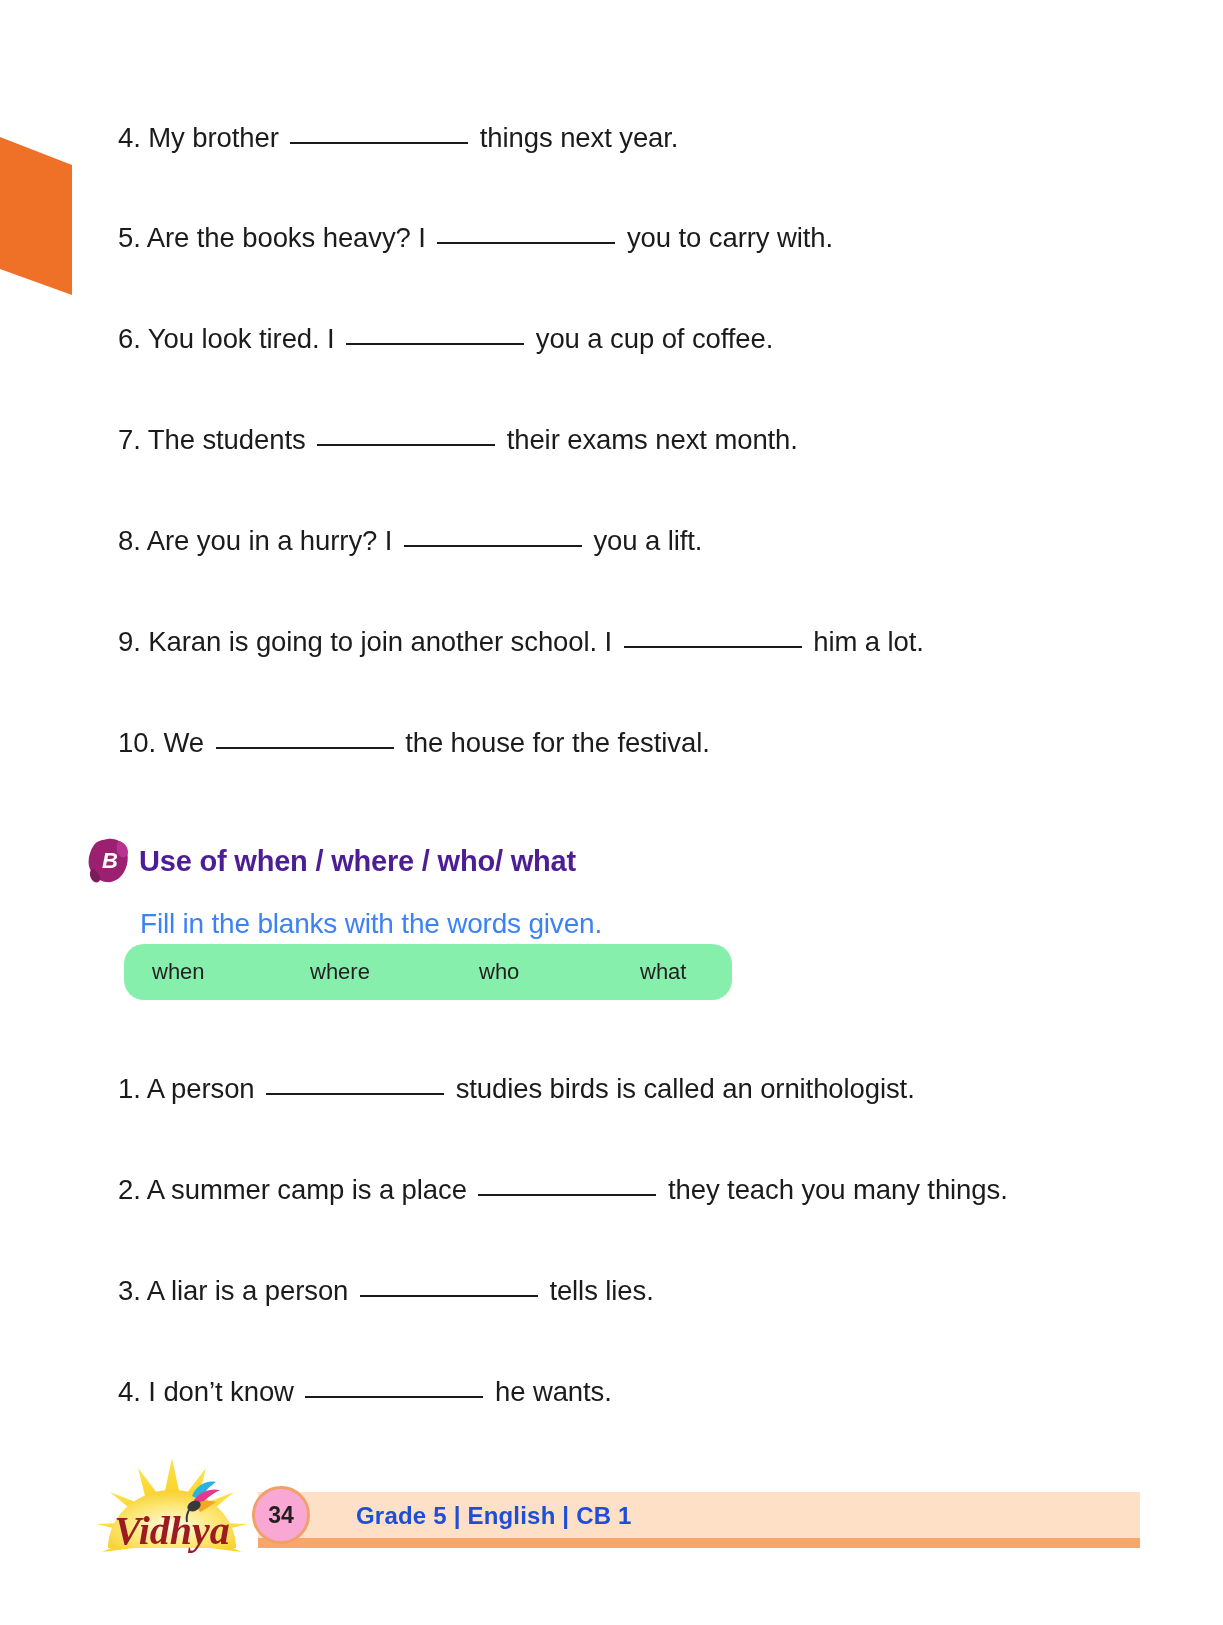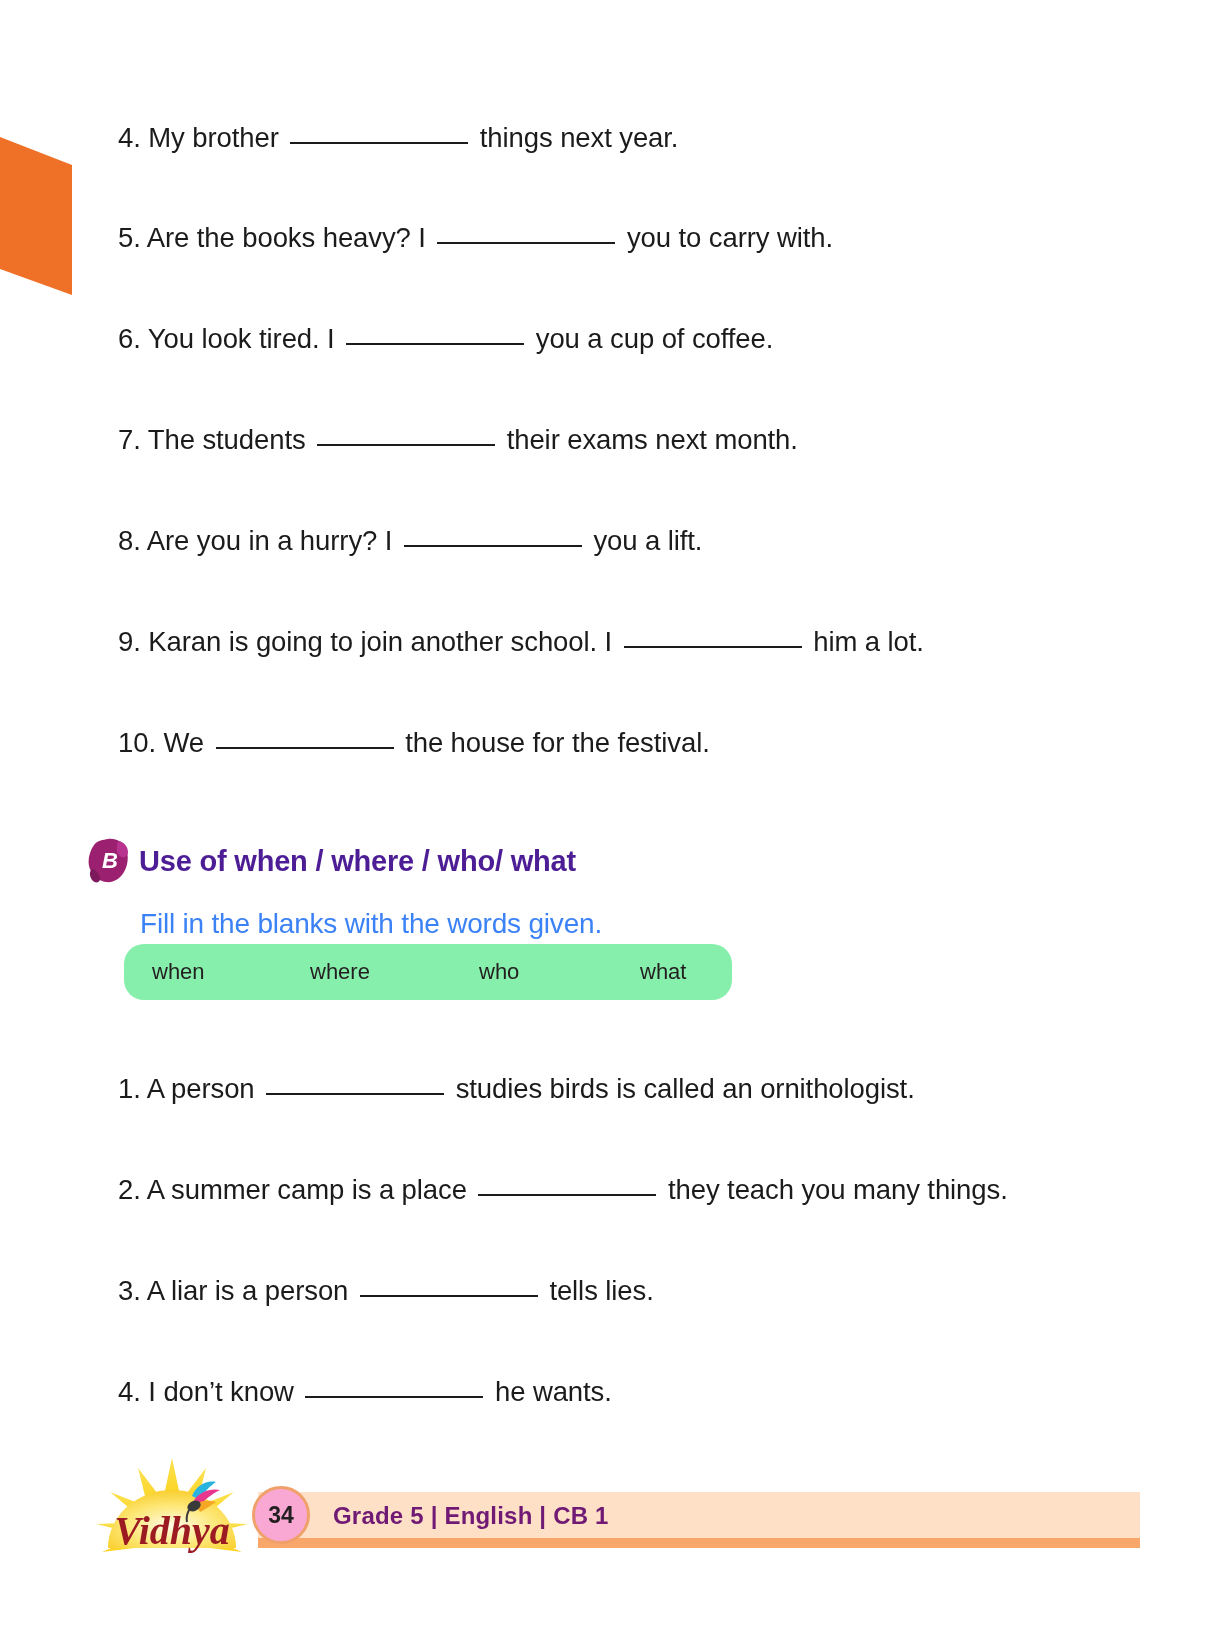--- a/index.html
+++ b/index.html
@@ -135,25 +135,25 @@
   .footer-banner-shadow {
     position: absolute;
     left: 258px;
     top: 86px;
     width: 882px;
     height: 10px;
     background: #f8a669;
   }
   .footer-text {
     position: absolute;
-    left: 333px;
+    left: 356px;
     top: 50px;
     font-size: 24px;
     font-weight: bold;
-    color: #701a75;
+    color: #1d4ed8;
     white-space: nowrap;
     letter-spacing: 0.2px;
   }
   .page-circle {
     position: absolute;
     left: 252px;
     top: 34px;
     width: 58px;
     height: 58px;
     border-radius: 50%;

